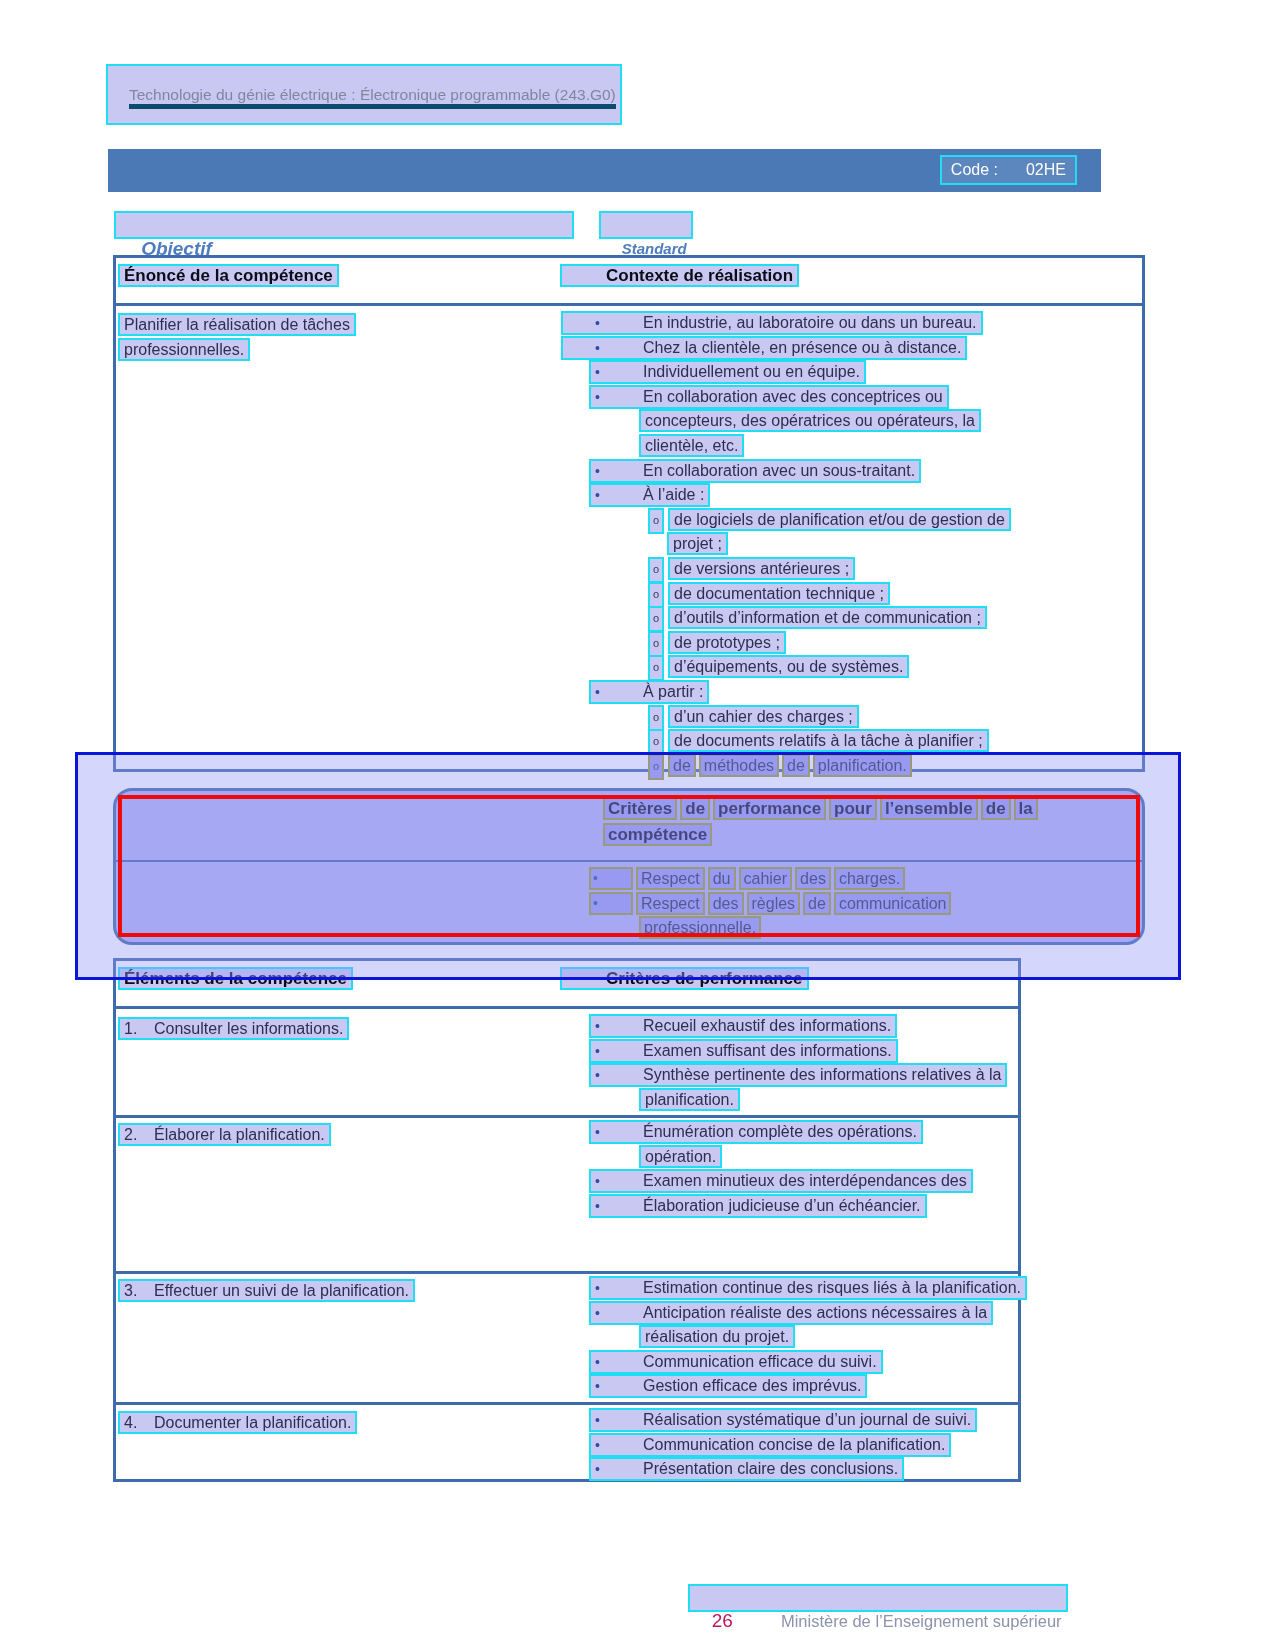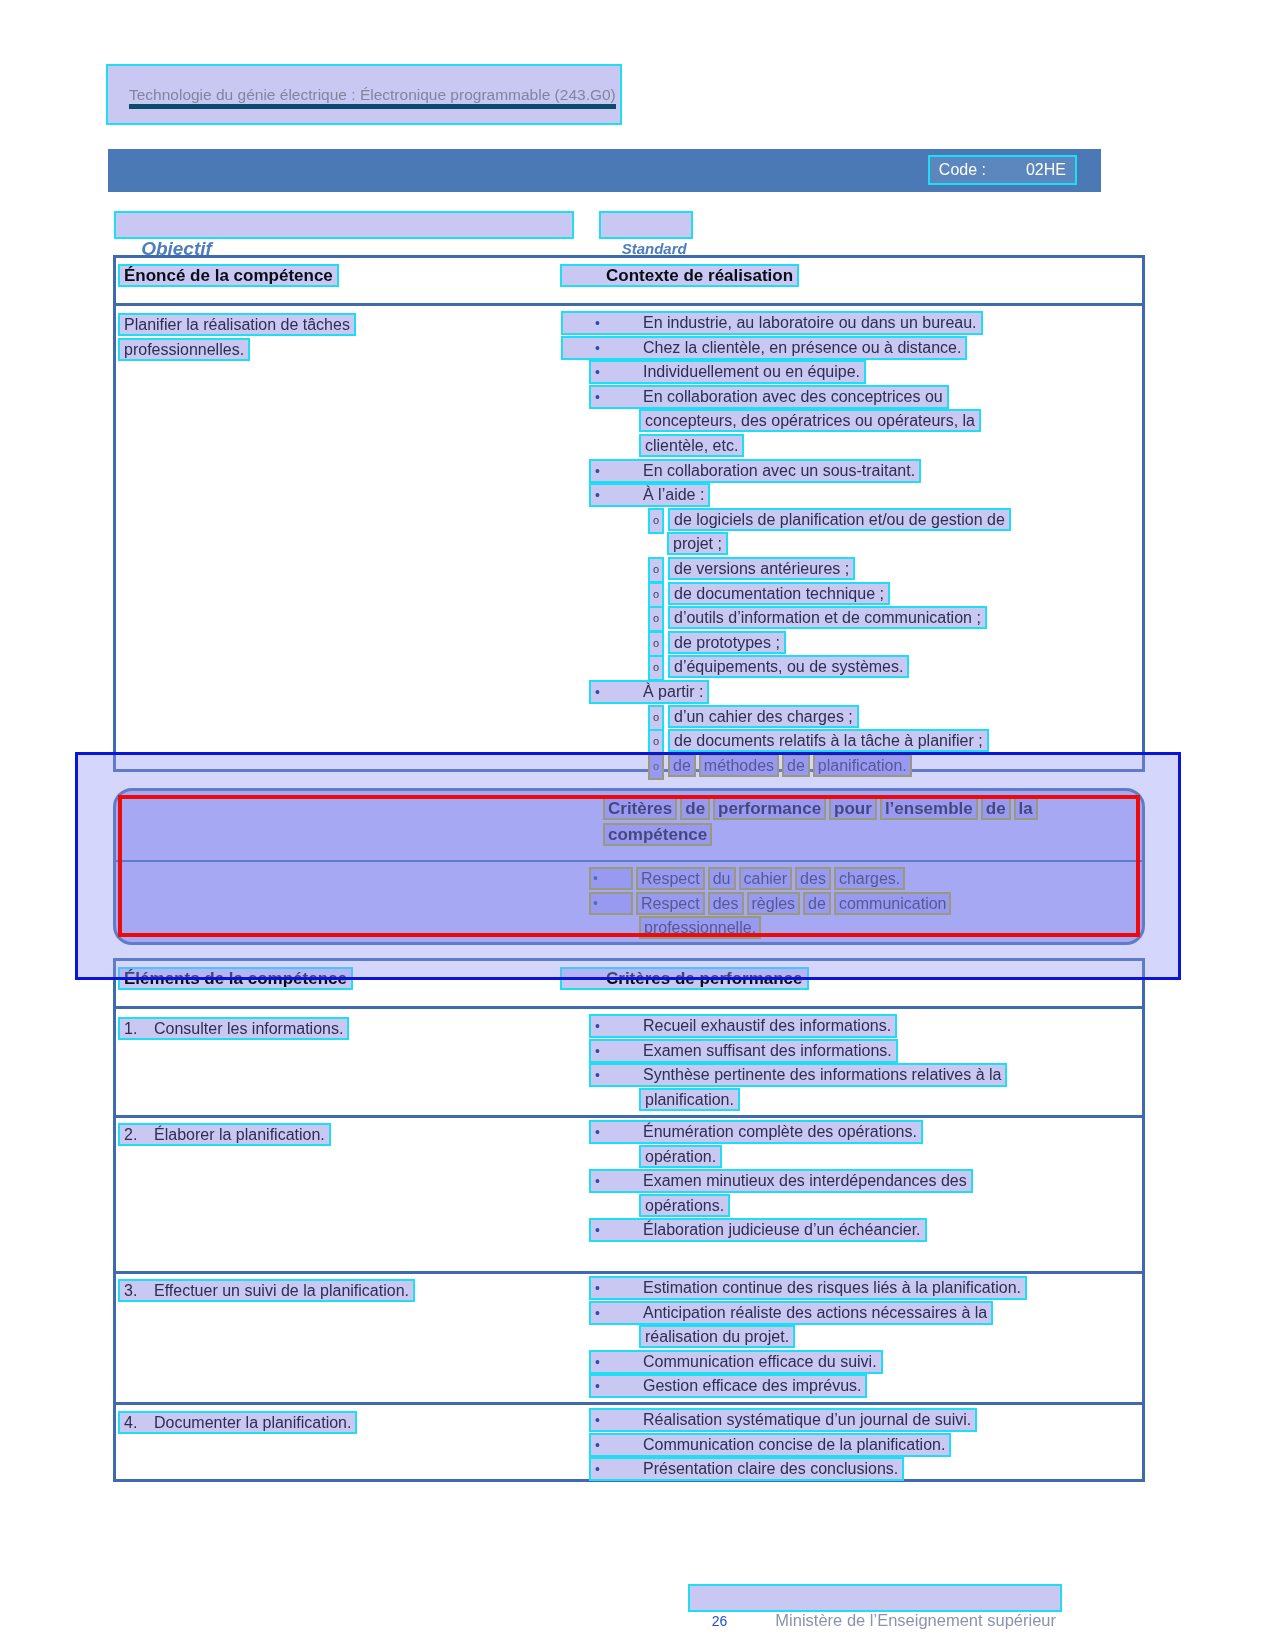--- a/index.html
+++ b/index.html
@@ -34,29 +34,29 @@
   .olive .hl, .olive .obox { border-color:#9c9c2a; background:#9b9bf0; }
   
   .top-header { position:absolute; left:106px; top:64px; font-size:15.5px; color:#84849f; }
   .top-header .uline { border-bottom:5px solid #0c4a6e; padding-bottom:1px; }
   .banner { position:absolute; left:108px; top:149px; width:993px; height:43px; background:#4b79b6; }
   .code-box {
     position:absolute; right:24px; top:6px; height:26px;
     background:rgba(220,232,255,0.12); border:2px solid #1edef4;
     color:#ffffff; font-size:16px; line-height:26px; padding:0 9px;
   }
-  .code-val { margin-left:40px; }
+  .code-val { margin-left:28px; }
   .obj-box { position:absolute; left:114px; top:211px; width:448px; height:24px;
              font-style:italic; font-weight:bold; font-size:19px; color:#4d7dbf; line-height:24px; }
   .std-box { position:absolute; left:599px; top:211px; height:24px;
              font-style:italic; font-weight:bold; font-size:15px; color:#4d7dbf; line-height:24px; }
   
   .tbl { position:absolute; border:3px solid #3f6aab; background:#ffffff; box-sizing:border-box; }
   .t1 { left:113px; top:255px; width:1032px; height:517px; }
-  .t2 { left:113px; top:958px; width:1032px; height:524px; }
+  .t2 { left:113px; top:958px; width:908px; height:524px; }
   .tmid { left:113px; top:788px; width:1032px; height:157px; background:#b2b2f4;border-radius:19px; }
   .hdiv { position:absolute; left:0; right:0; height:3px; background:#3f6aab; }
   .hdr { font-weight:bold; font-size:17px; color:#0c0c18; }
   .cell-h1 { position:absolute; left:2px; top:6px; }
   .cell-h2 { position:absolute; left:444px; top:6px;padding-left:44px; }
   .enonce { position:absolute; left:2px; top:55px; }
   .ctx { position:absolute; left:473px; top:53px; width:562px; }
   .mid-h { position:absolute; left:473px; top:6px; }
   .mid-h .ln { height:26px; }
   .mid-b { position:absolute; left:473px; top:76px; }
@@ -68,21 +68,21 @@
     position:absolute; left:75px; top:752px; width:1106px; height:228px;
     background:rgba(148,152,246,0.40); border:3px solid #0a14da;
     box-sizing:border-box; z-index:40; pointer-events:none;
   }
   .redbox {
     position:absolute; left:118px; top:795px; width:1022px; height:142px;
     border:4px solid #ee0a0a; box-sizing:border-box; z-index:45; pointer-events:none;
   }
   
   .footer-box { position:absolute; left:688px; top:1584px; height:24px; line-height:23px; }
-  .footer-num { font-size:14px; color:#1d4ed8; }
+  .footer-num { font-size:19px; color:#be185d; }
   .footer-min { font-size:16.5px; color:#8d92ac; margin-left:48px; }
 </style>
 </head>
 <body>
 
 <div class="page">
 
   <div class="hl top-header">
     <span class="uline">Technologie du génie électrique : Électronique programmable (243.G0)</span>
   </div>
@@ -162,21 +162,20 @@
         <div class="ln"><span class="hl c1">planification.</span></div>
       </div>
 
     <div class="rowlab" style="top:162px;">
       <span class="hl"><span class="num">2.</span><span>Élaborer la planification.</span></span>
     </div>
     <div class="crit" style="top:159px;">
         <div class="ln"><span class="hl bl"><span class="blt">•</span><span class="btx">Énumération complète des opérations.</span></span></div>
         <div class="ln"><span class="hl c1">opération.</span></div>
         <div class="ln"><span class="hl bl"><span class="blt">•</span><span class="btx">Examen minutieux des interdépendances des</span></span></div>
-        <div class="ln"><span class="hl c1">opérations.</span></div>
         <div class="ln"><span class="hl bl"><span class="blt">•</span><span class="btx">Élaboration judicieuse d’un échéancier.</span></span></div>
       </div>
 
     <div class="rowlab" style="top:318px;">
       <span class="hl"><span class="num">3.</span><span>Effectuer un suivi de la planification.</span></span>
     </div>
     <div class="crit" style="top:315px;">
         <div class="ln"><span class="hl bl"><span class="blt">•</span><span class="btx">Estimation continue des risques liés à la planification.</span></span></div>
         <div class="ln"><span class="hl bl"><span class="blt">•</span><span class="btx">Anticipation réaliste des actions nécessaires à la</span></span></div>
         <div class="ln"><span class="hl c1">réalisation du projet.</span></div>

